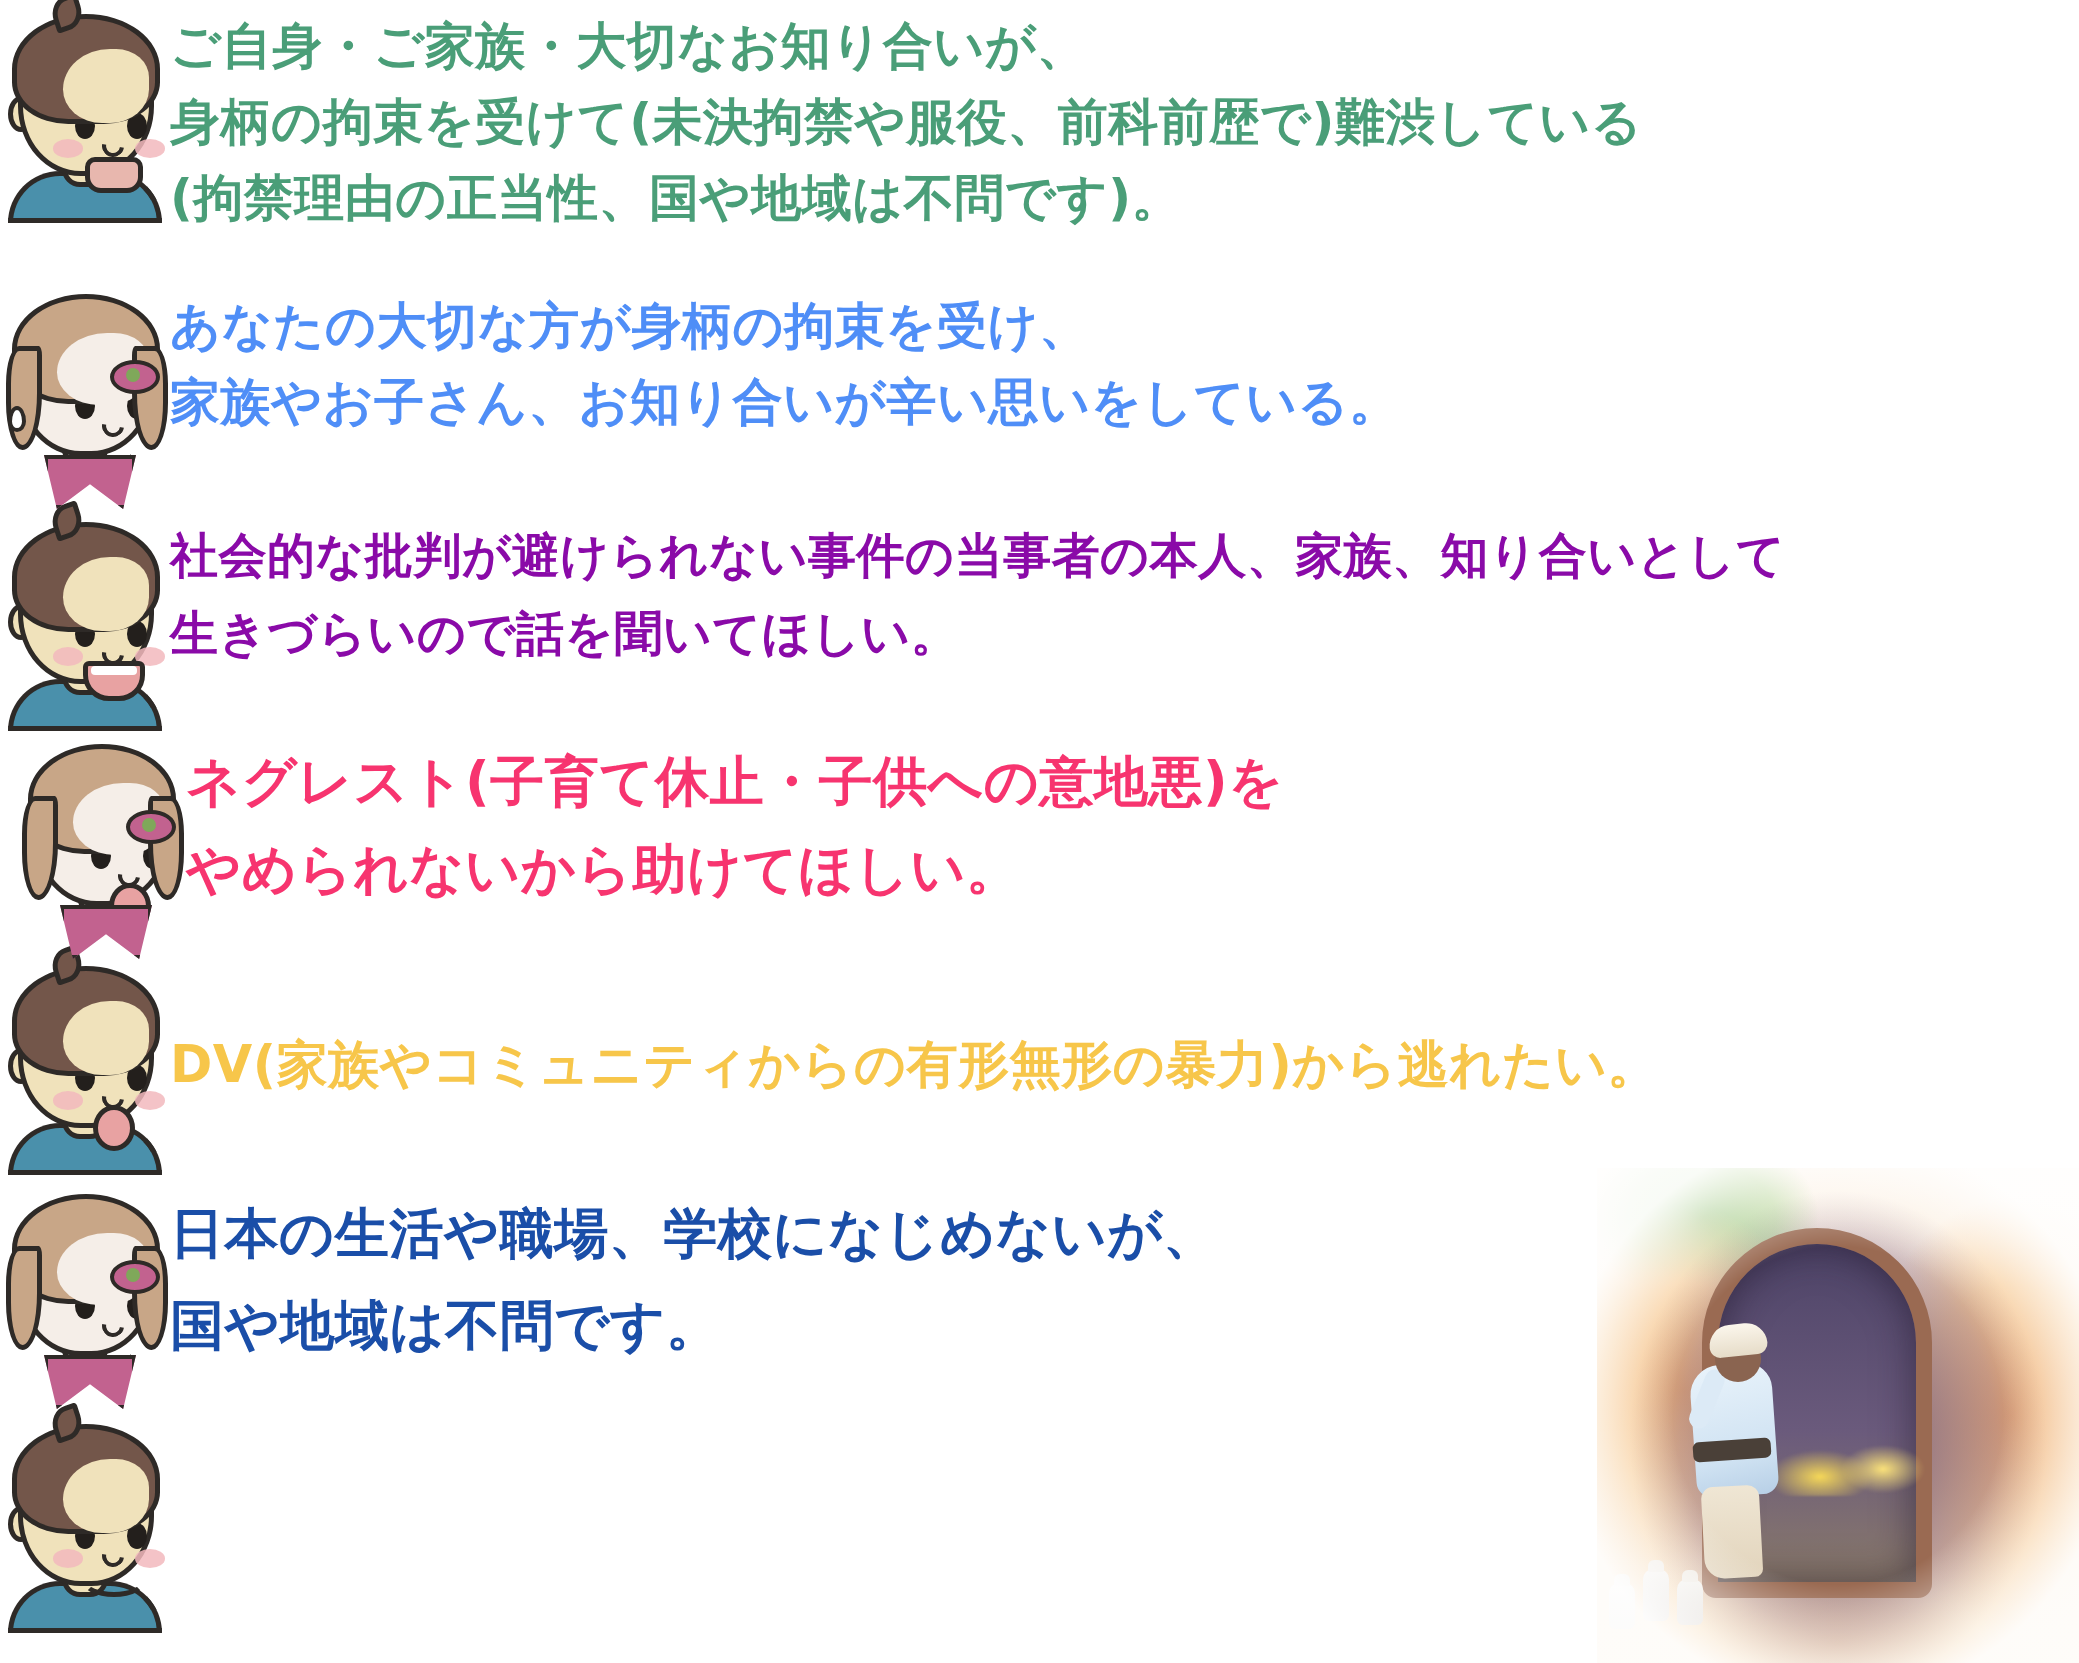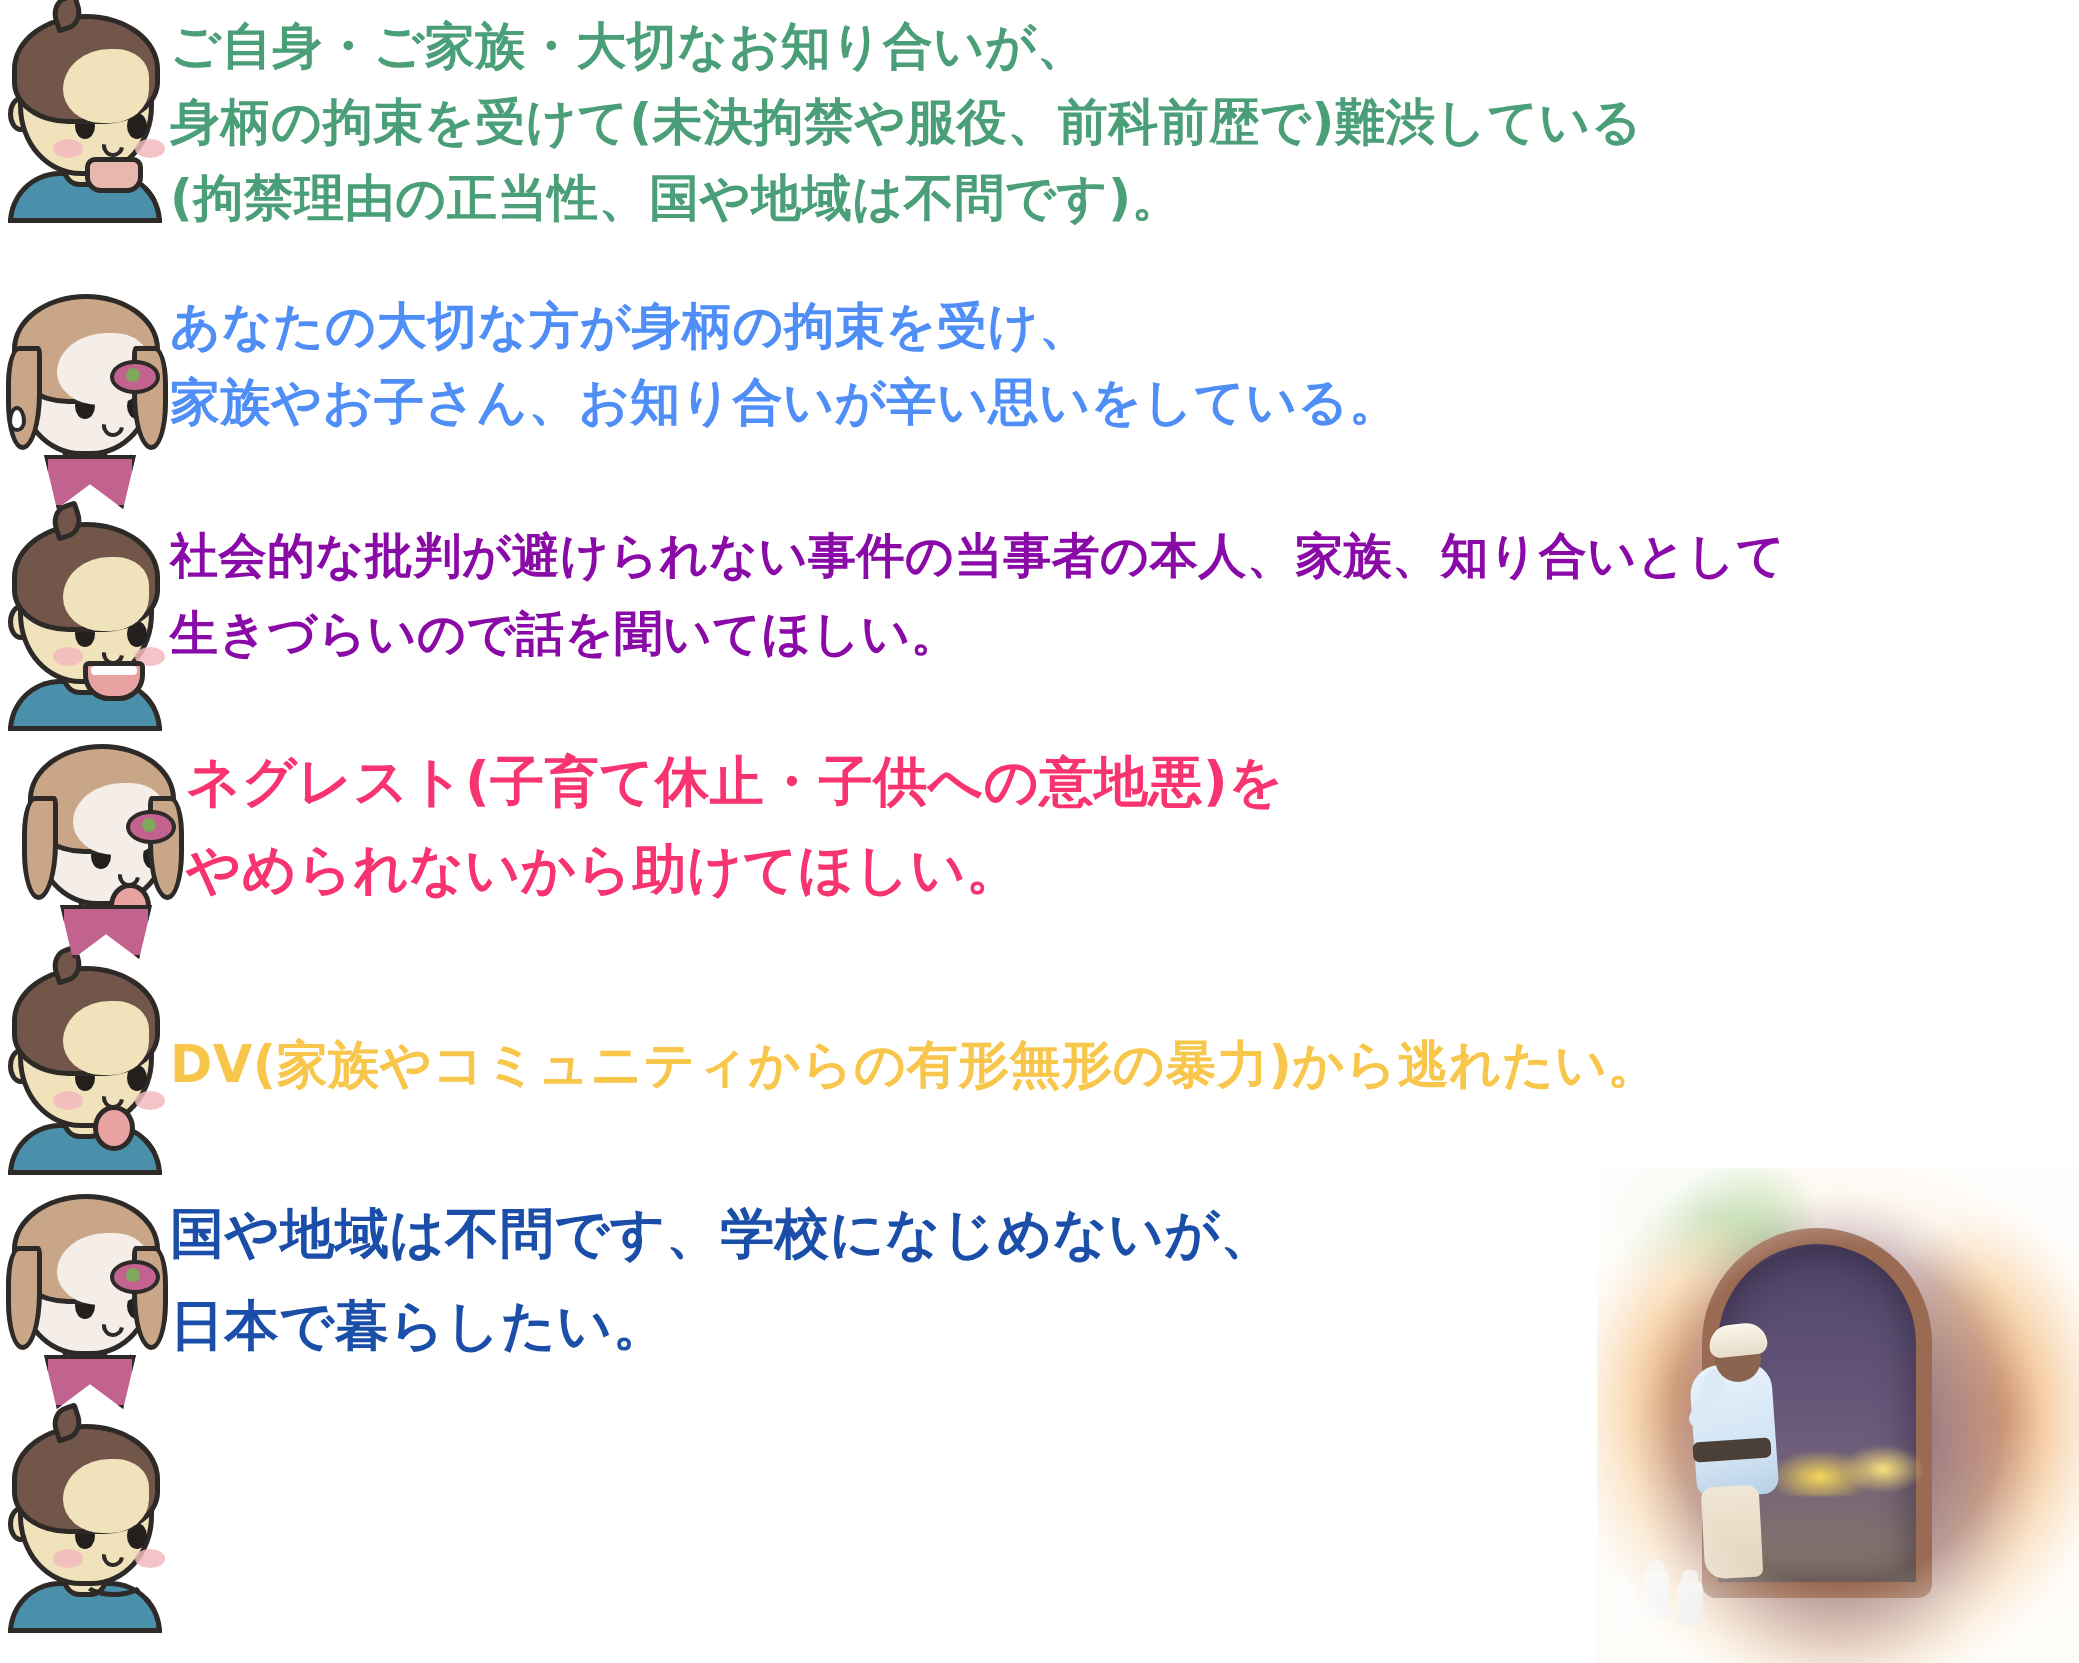--- a/index.html
+++ b/index.html
@@ -368,22 +368,22 @@
           <div class="eye r"></div>
           <div class="nose"></div>
           <div class="girl-mouth-wobble"></div>
         </div>
         <div class="hair"></div>
         <div class="ribbon"></div>
         <div class="collar"></div>
       </div>
     </div>
     <div class="text-col">
-      <div class="line c-navy" style="font-size: 54px; line-height: 92px; color: rgb(26, 78, 168);">国や地域は不問です、学校になじめないが、</div>
-      <div class="line c-navy" style="font-size: 54px; line-height: 92px; color: rgb(26, 78, 168);">日本で暮らしたい。</div>
+      <div class="line c-navy" style="font-size: 54px; line-height: 92px; color: rgb(26, 78, 168);">日本の生活や職場、学校になじめないが、</div>
+      <div class="line c-navy" style="font-size: 54px; line-height: 92px; color: rgb(26, 78, 168);">国や地域は不問です。</div>
     </div>
   </div>
 
   <div class="row" id="row7">
     <div class="avatar">
       <div class="face">
         <div class="shoulders"></div>
         <div class="neck"></div>
         <div class="ear"></div>
         <div class="head">

